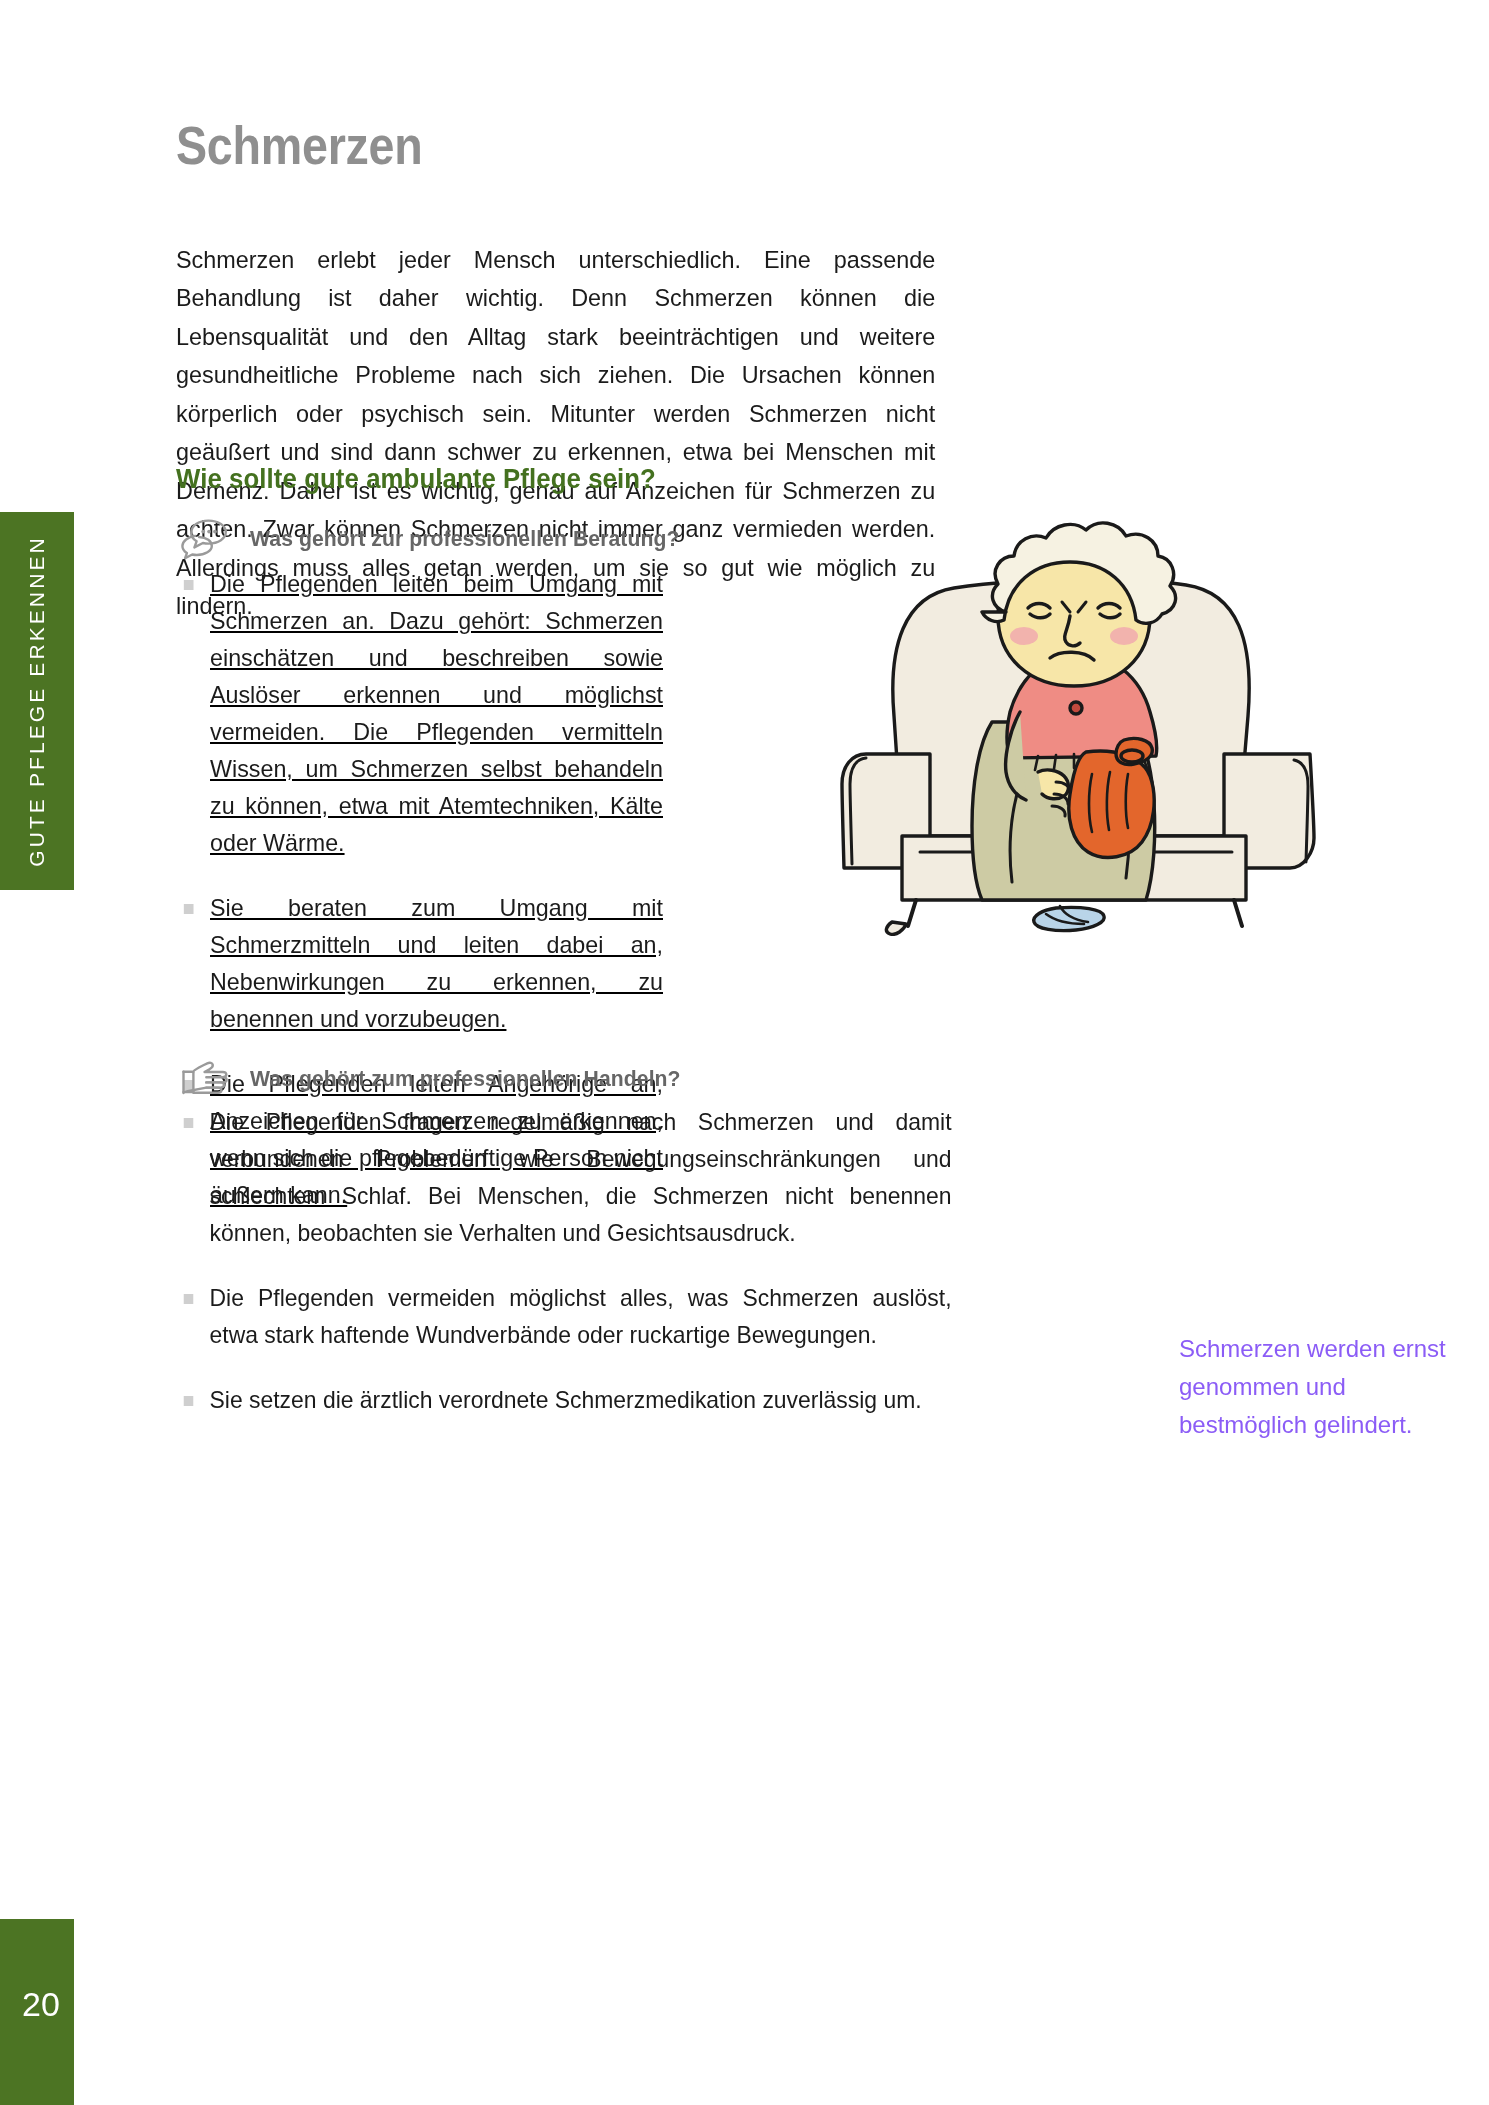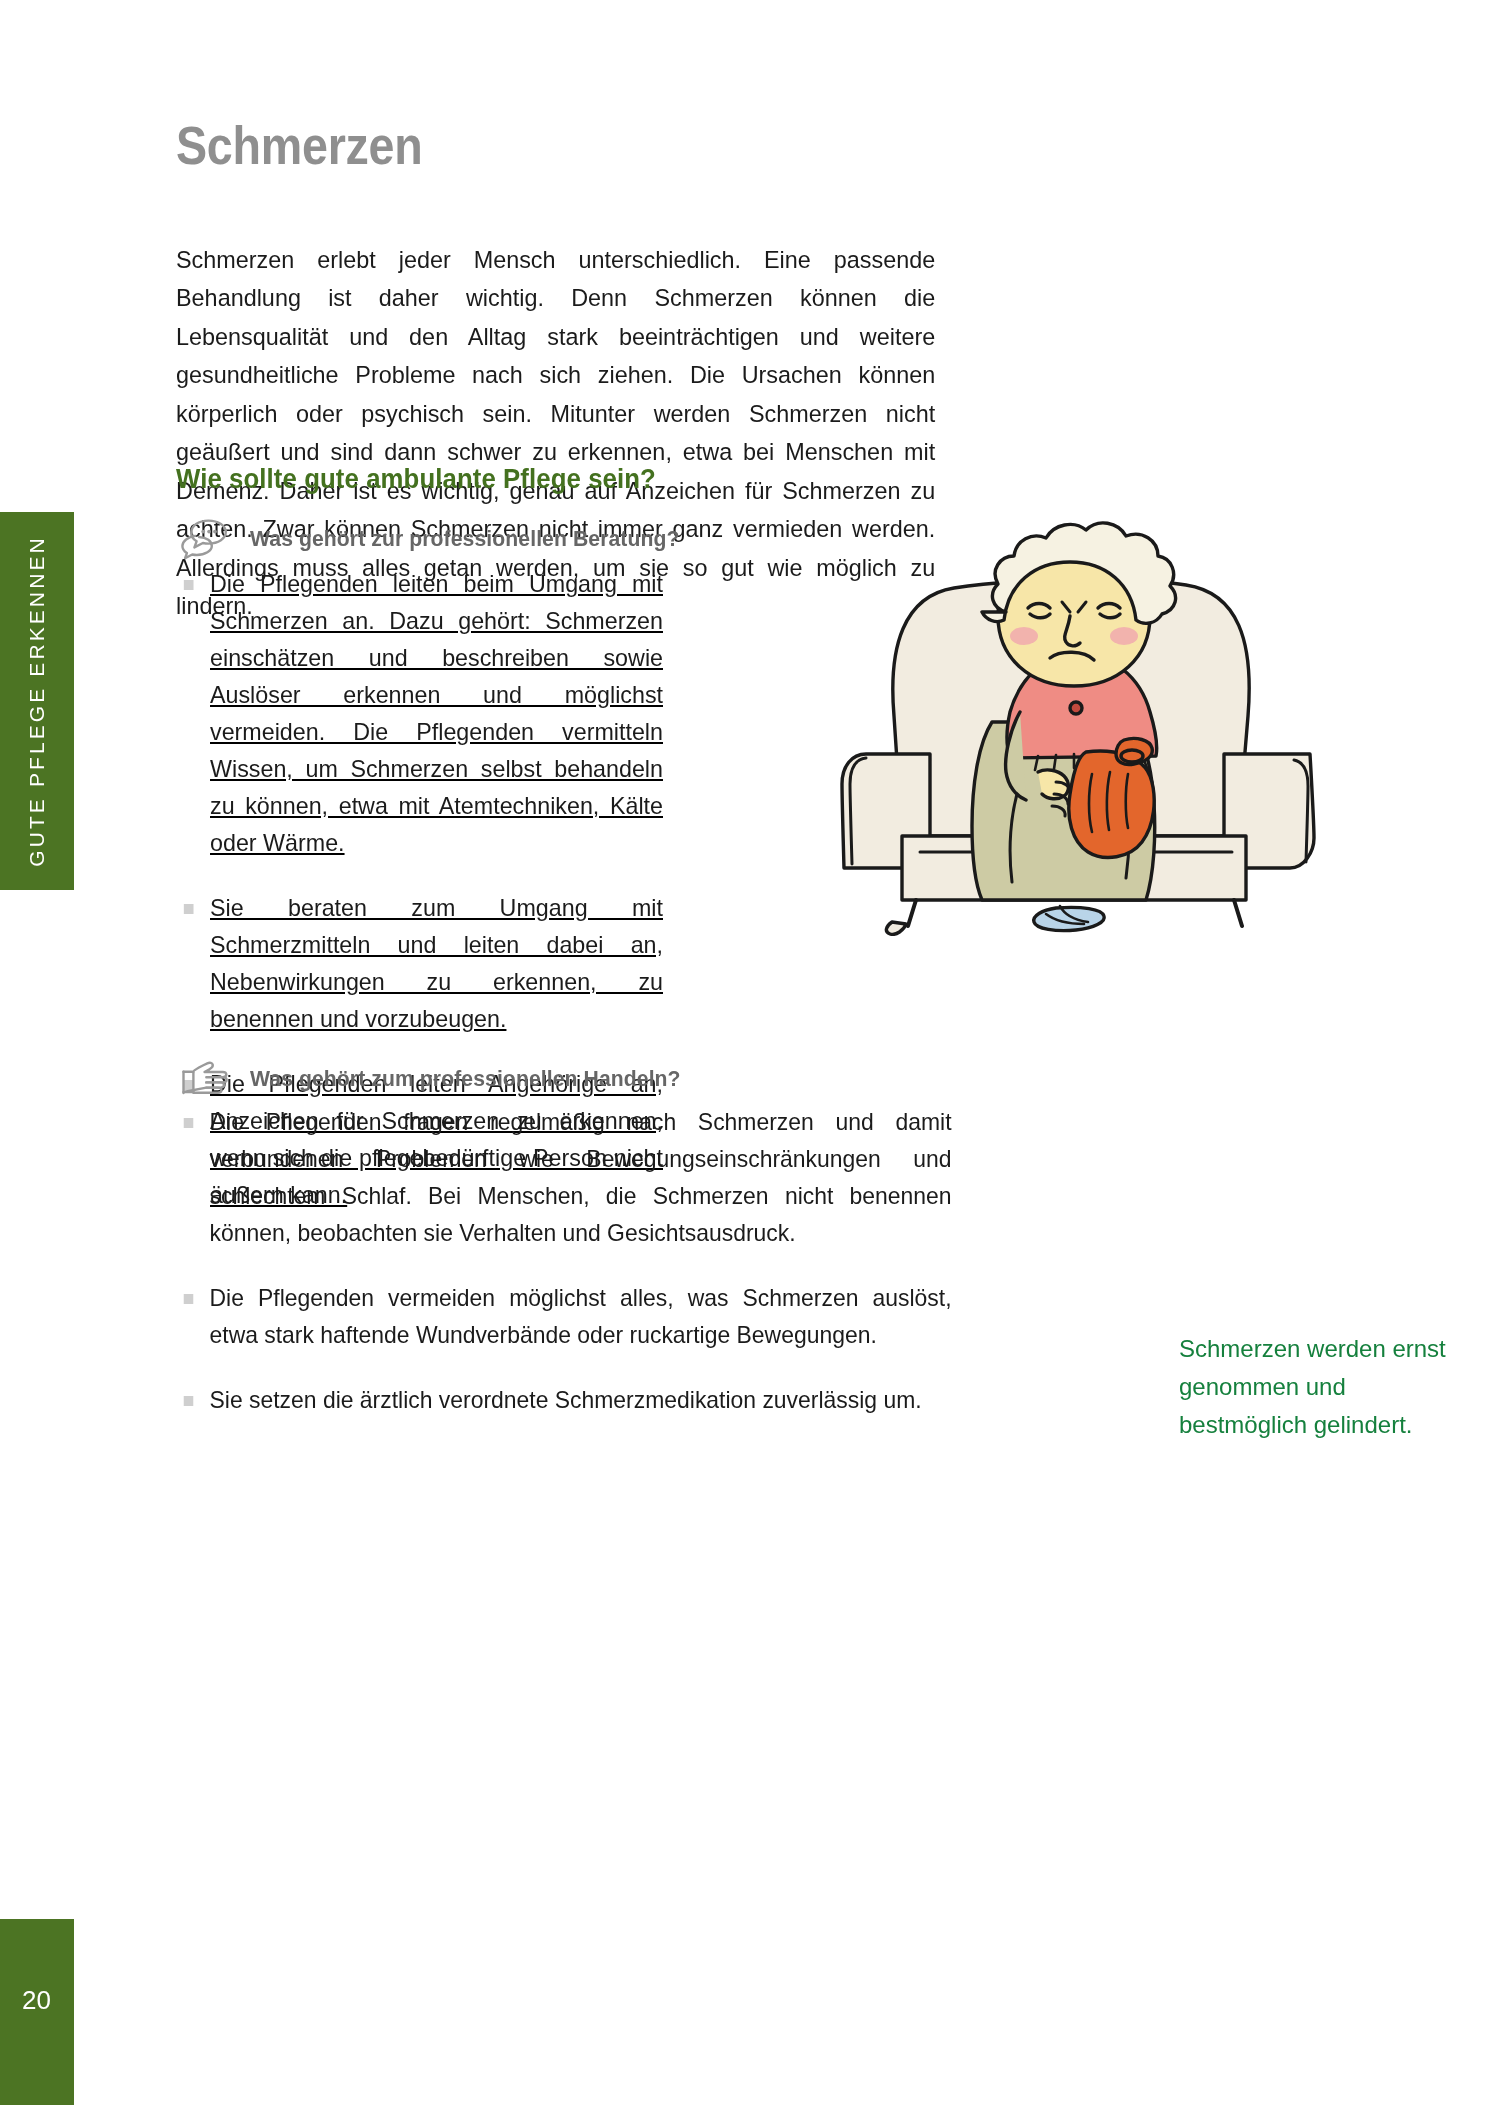--- a/index.html
+++ b/index.html
@@ -49,21 +49,21 @@
     bottom: 0;
     width: 74px;
     height: 186px;
     background: #4c7423;
   }
   .folio-number {
     position: absolute;
     left: 22px;
     top: 68px;
     color: #ffffff;
-    font-size: 26px;
+    font-size: 34px;
     font-weight: 400;
     line-height: 1;
     font-family: "Liberation Sans Narrow", "Liberation Sans", sans-serif;
   }
 
   
   .content {
     position: absolute;
     left: 176px;
     top: 0;
@@ -186,21 +186,21 @@
   }
   .illo svg { display: block; width: 100%; height: 100%; }
 
   .caption {
     position: absolute;
     left: 1003px;
     top: 1306px;
     width: 300px;
     font-size: 24px;
     line-height: 38px;
-    color: #15803d;
+    color: #8b5cf6;
     font-weight: 300;
     font-family: "Liberation Sans Narrow", "Liberation Sans", sans-serif;
   }
 </style>
 </head>
 <body>
 
 <div id="page">
 
   <div class="side-tab">

